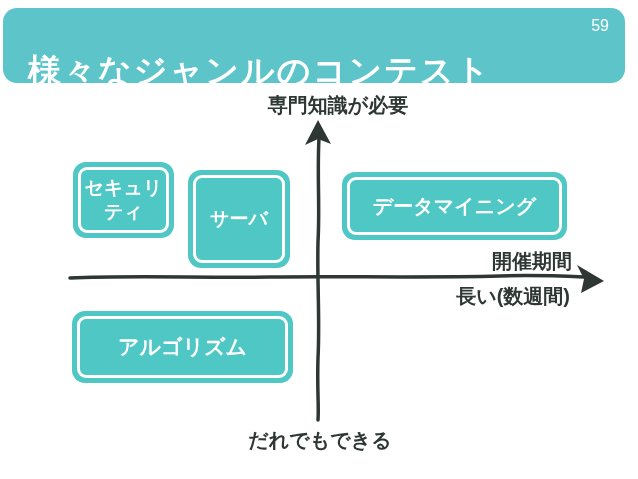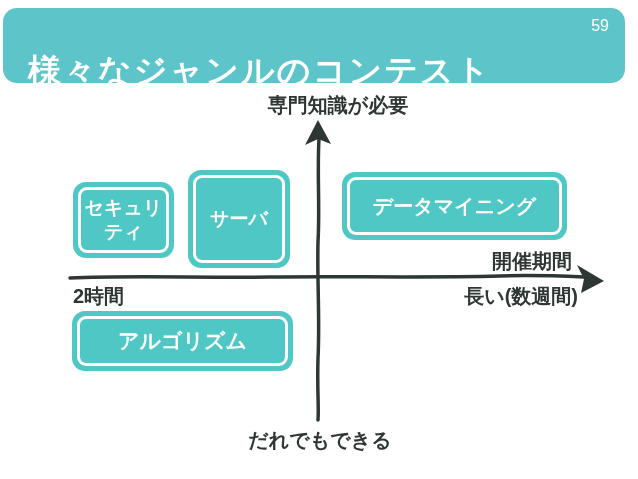--- a/index.html
+++ b/index.html
@@ -49,21 +49,21 @@
     position: absolute;
     font-weight: bold;
     color: #2e3734;
     font-size: 20px;
     white-space: nowrap;
   }
   .y-top-label    { left: 320px; top: 92px;  transform: translateX(-50%); margin-left: 18px; }
   .y-bottom-label { left: 320px; top: 427px; transform: translateX(-50%); }
   .x-axis-title   { right: 66px; top: 248px; }
   .x-left-label   { left: 73px;  top: 283px; }
-  .x-right-label  { right: 60px; top: 283px; }
+  .x-right-label  { right: 68px; top: 283px; }
   
   .axes-svg {
     position: absolute;
     left: 0;
     top: 0;
     pointer-events: none;
   }
   
   .qbox {
     position: absolute;
@@ -80,24 +80,24 @@
     border-radius: 9px;
     display: flex;
     flex-direction: column;
     align-items: center;
     justify-content: center;
     color: #ffffff;
     font-weight: bold;
     text-align: center;
     line-height: 1.25;
   }
-  .box-security     { left: 73px;  top: 182px; width: 101px; height: 76px; font-size: 19px; }
+  .box-security     { left: 73px;  top: 162px; width: 101px; height: 76px; font-size: 19px; }
   .box-server-infra { left: 188px; top: 170px; width: 102px; height: 98px; font-size: 19px; }
   .box-data-mining  { left: 342px; top: 172px; width: 225px; height: 68px; font-size: 20px; }
-  .box-algorithm    { left: 72px;  top: 311px; width: 221px; height: 60px; font-size: 21px; }
+  .box-algorithm    { left: 72px;  top: 311px; width: 221px; height: 72px; font-size: 21px; }
   .box-game-ai      { left: 340px; top: 311px; width: 226px; height: 72px; font-size: 21px; }
 </style>
 </head>
 <body>
 
 <div class="slide">
 
   <div class="header">
     <div class="title">様々なジャンルのコンテスト</div>
     <div class="page-number">59</div>
@@ -110,21 +110,20 @@
     <path d="M318,120 L305,145 L318,139 L331,144 Z" fill="#2e3734"></path>
 
     <path d="M70,278 C130,275 200,278 270,277 C340,276 420,278 500,276 C530,275 560,276 584,277" fill="none" stroke="#2e3734" stroke-width="3.5" stroke-linecap="round"></path>
 
     <path d="M604,281 L577,265 L584,279 L581,293 Z" fill="#2e3734"></path>
   </svg>
 
   <div class="axis-label y-top-label">専門知識が必要</div>
   <div class="axis-label y-bottom-label">だれでもできる</div>
   <div class="axis-label x-axis-title">開催期間</div>
-  <div class="axis-label x-left-label">2時間</div>
   <div class="axis-label x-right-label">長い(数週間)</div>
 
   <div class="qbox box-security">
     <div class="qbox-inner">
       <span>セキュリ</span>
       <span>ティ</span>
     </div>
   </div>
 
   <div class="qbox box-server-infra">

